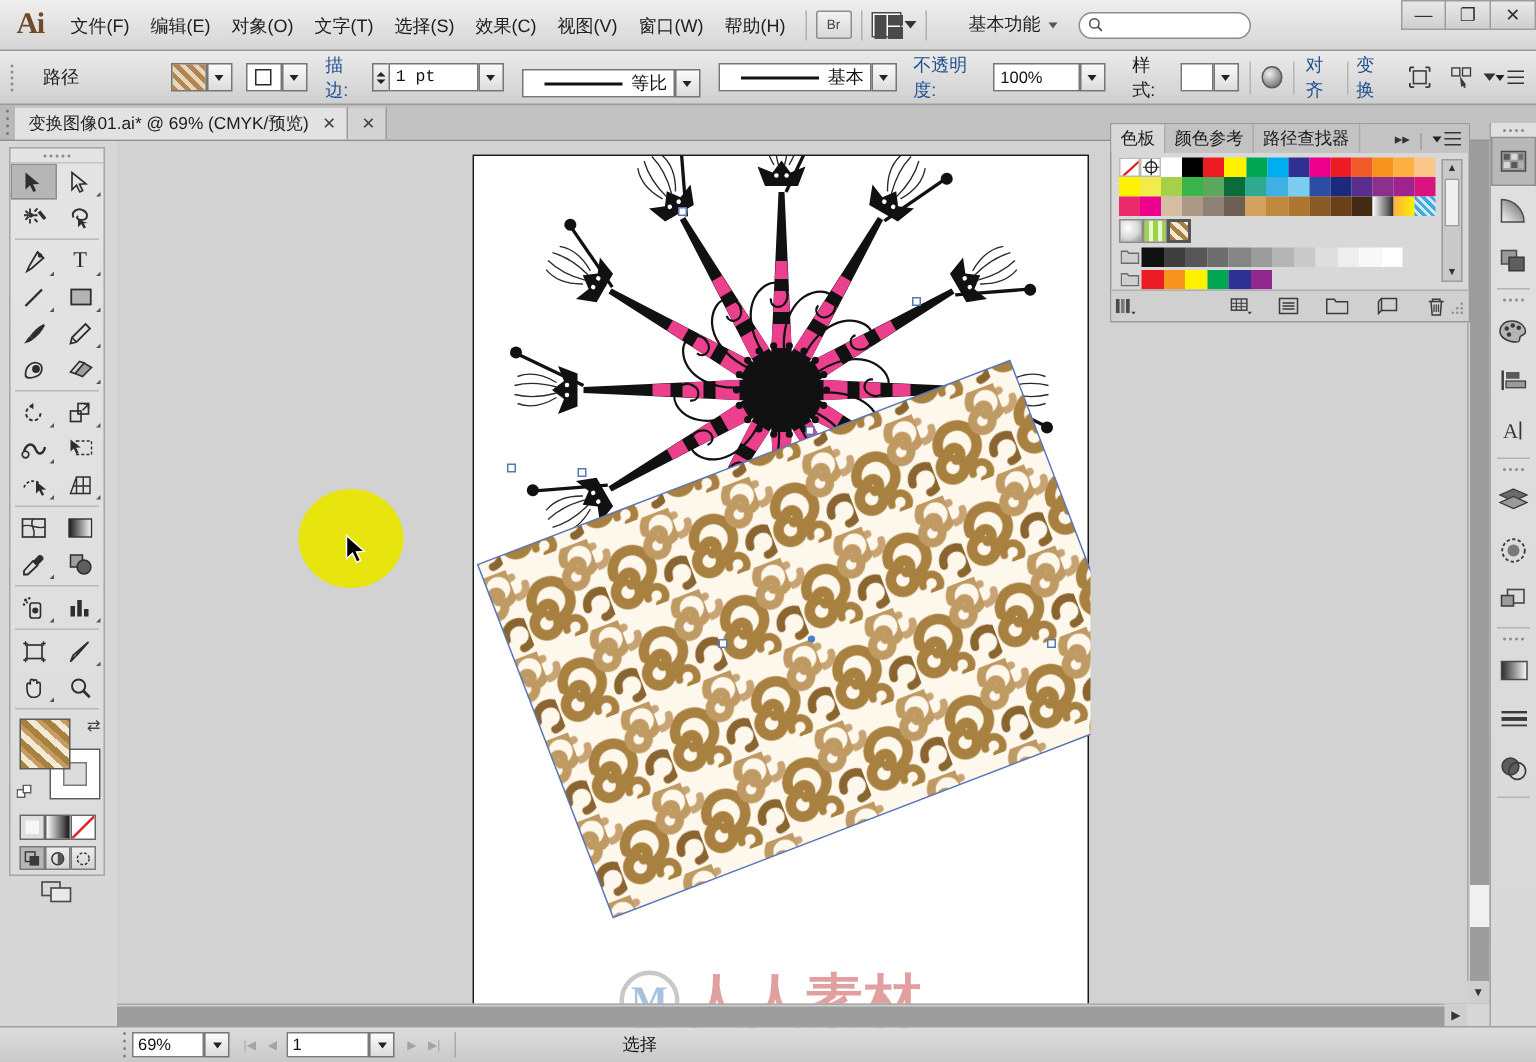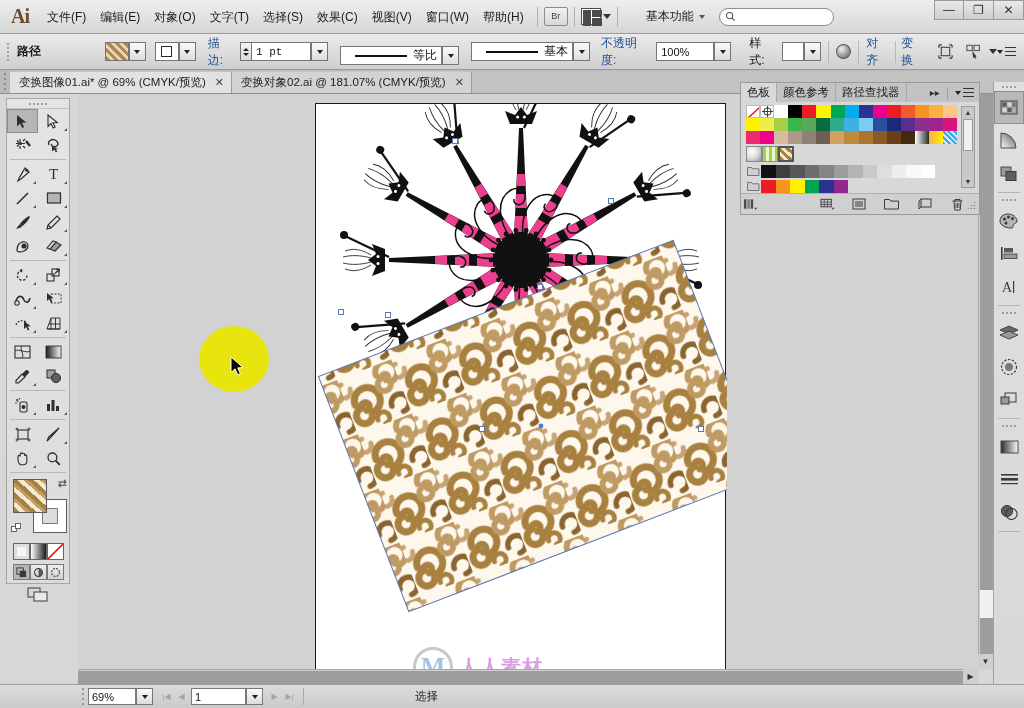--- a/index.html
+++ b/index.html
@@ -222,21 +222,21 @@
   .pagein { width:55px;height:17px;border:1px solid #7a7a7a;background:#fff;font-size:11px;
     display:flex;align-items:center;padding-left:3px;color:#111;}
   .sb-status { font-size:11.5px; color:#1a1a1a; }
   .sb-rest { flex:1; height:17px; }
 
   
   .watermark { position:absolute; left:413px; bottom:17px; width:280px; height:48px;
      opacity:0.42; pointer-events:none; display:flex; align-items:center; gap:6px; }
   .wm-circle { width:40px;height:40px;border-radius:50%; border:3px solid #7d7d7d; display:flex;align-items:center;justify-content:center;
      color:#2f6fb5; font-size:26px; font-weight:bold; font-family:"Liberation Serif",serif; background:rgba(255,255,255,0.25);}
-  .wm-text { font-size:20px; font-weight:bold; color:#a21caf; letter-spacing:1px; }
+  .wm-text { font-size:38px; font-weight:bold; color:#b91c1c; letter-spacing:1px; }
 </style>
 </head>
 <body>
 
 <div id="app">
 
   <div class="menubar">
     <div class="ai-logo">Ai</div>
     <div class="menu-item">文件(F)</div>
     <div class="menu-item">编辑(E)</div>
@@ -277,21 +277,21 @@
   </div>
 
   <div class="ctrlbar">
     <div class="gripper">
         <b></b>
         <b></b>
         <b></b>
         <b></b>
         <b></b>
       </div>
-    <div class="ctl-label" style="margin-left:4px;width:62px;font-weight:bold;">路径</div>
+    <div class="ctl-label" style="margin-left:16px;width:62px;">路径</div>
 
     <div style="display:flex;align-items:center;margin-left:20px;">
       <div class="swatch-btn" style="background:
           repeating-linear-gradient(45deg,#b5854f 0 3px,#e4d7bd 3px 6px);"></div>
       <div class="dd-btn">
           <span class="tri-s"></span>
         </div>
     </div>
 
     <div style="display:flex;align-items:center;margin-left:9px;">
@@ -387,21 +387,20 @@
         <b></b>
         <b></b>
         <b></b>
         <b></b>
       </div>
     <div class="doctab active">
       <span>变换图像01.ai* @ 69% (CMYK/预览)</span>
       <span class="x">✕</span>
     </div>
     <div class="doctab">
-      <span>变换对象02.ai @ 181.07% (CMYK/预览)</span>
       <span class="x">✕</span>
     </div>
     <div class="tabrest"></div>
   </div>
 
   <div class="canvas-area">
     <div class="artboard">
 
       <svg width="411" height="574" viewBox="0 0 411 574" style="position:absolute;left:0;top:0;">
         <defs>

